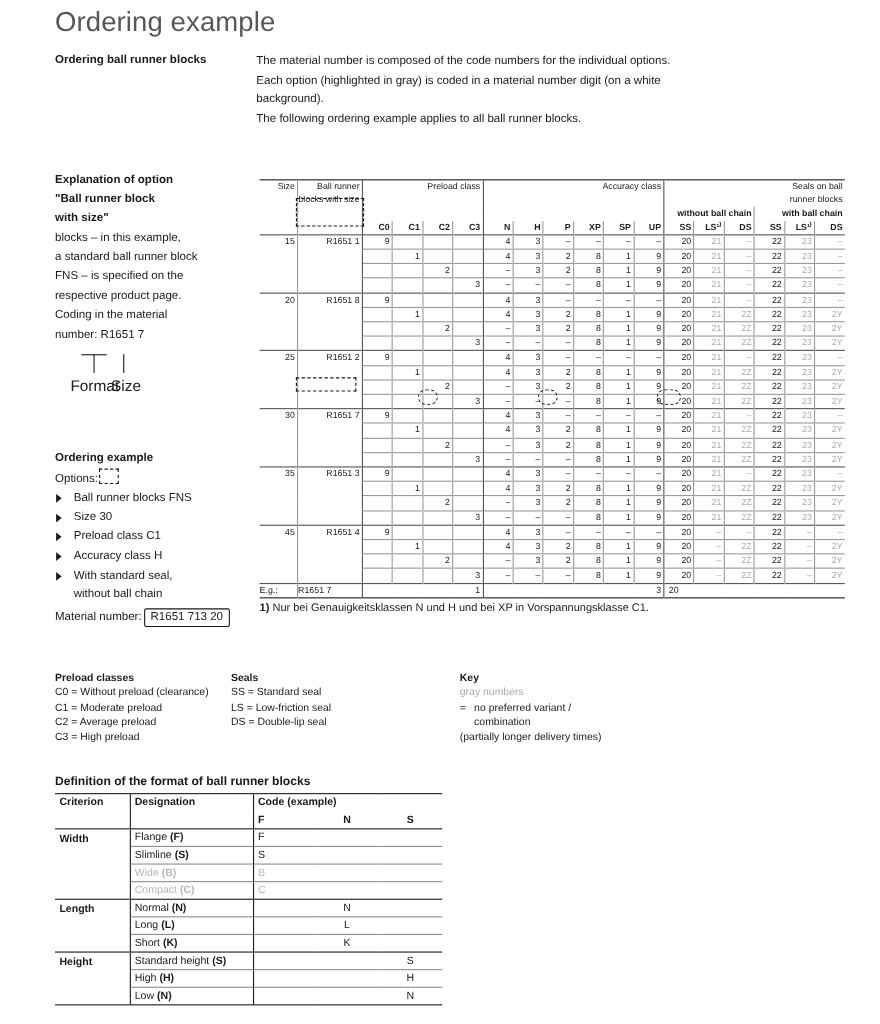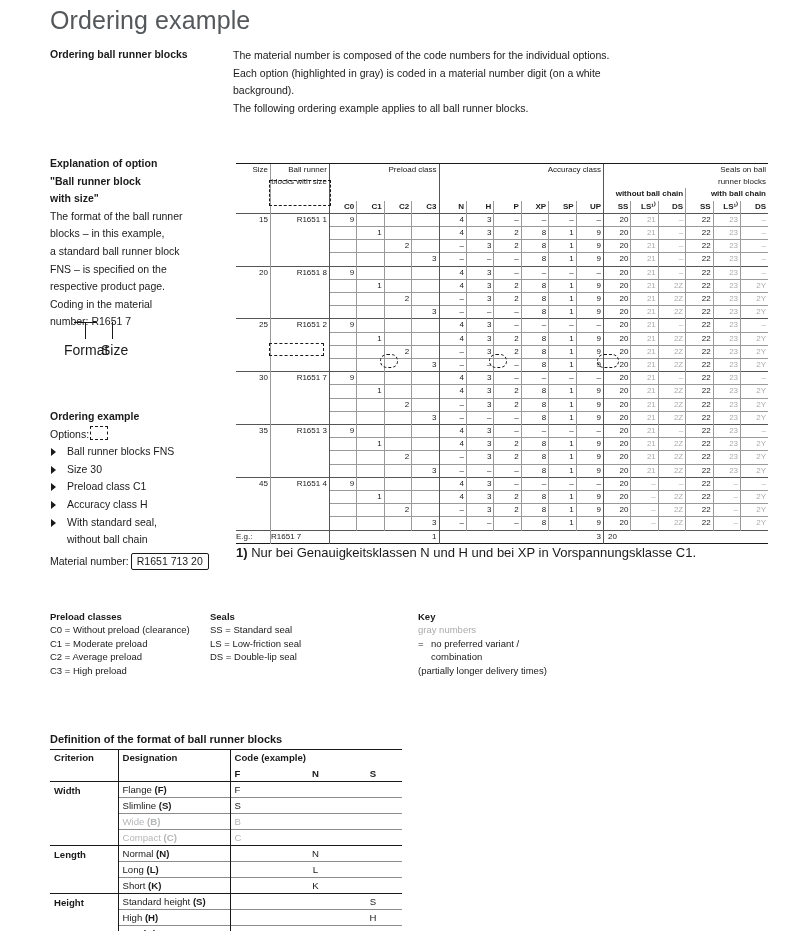--- a/index.html
+++ b/index.html
@@ -157,21 +157,21 @@
   tr.rule-grp > * { border-top: 1.1px solid #555; }
   td.lcell, th.lcell { text-align: left; padding-left: 3px; padding-right: 0; }
   .grayv { color: #a9abad; }
   .sizecell { font-weight: bold; }
   .bigsep { border-left: 1.1px solid #555 !important; }
   .eg-row td { font-weight: bold; text-align: center; }
   .eg-row td.lcell { text-align: left; font-weight: normal; }
   .eg-label { font-weight: bold; text-align: left !important; padding-left: 1px; }
   #table-footnote {
     margin-top: 3px;
-    font-size: 13px;
+    font-size: 10px;
     line-height: 11px;
   }
   #table-footnote b { font-weight: bold; }
 
   
   .dash-box {
     position: absolute;
     border: 1.5px dashed #1a1a1a;
     box-sizing: border-box;
     pointer-events: none;
@@ -195,21 +195,20 @@
   
   #definition-wrap {
     position: absolute;
     left: 50px; top: 705px;
     width: 352px;
   }
   #definition-title {
     font-size: 11px;
     font-weight: bold;
     margin-bottom: 4px;
-    margin-top: 28px;
   }
   table.def {
     border-collapse: collapse;
     width: 352px;
     font-size: 9.6px;
     table-layout: fixed;
   }
   table.def td, table.def th {
     padding: 1px 4px;
     height: 15.2px;
@@ -240,21 +239,20 @@
     <div>The material number is composed of the code numbers for the individual options.</div>
     <div>Each option (highlighted in gray) is coded in a material number digit (on a white</div>
     <div>background).</div>
     <div>The following ordering example applies to all ball runner blocks.</div>
   </div>
 
   <div id="explanation">
     <div class="hd">Explanation of option</div>
     <div class="hd">"Ball runner block</div>
     <div class="hd">with size"</div>
-    <div>The format of the ball runner</div>
     <div>blocks – in this example,</div>
     <div>a standard ball runner block</div>
     <div>FNS – is specified on the</div>
     <div>respective product page.</div>
     <div>Coding in the material</div>
     <div class="codeline">number: R1651 7</div>
   </div>
 
   <div id="format-size-annot">
     <div class="bar" style="left:24px; top:2px; width:23px;"></div>

